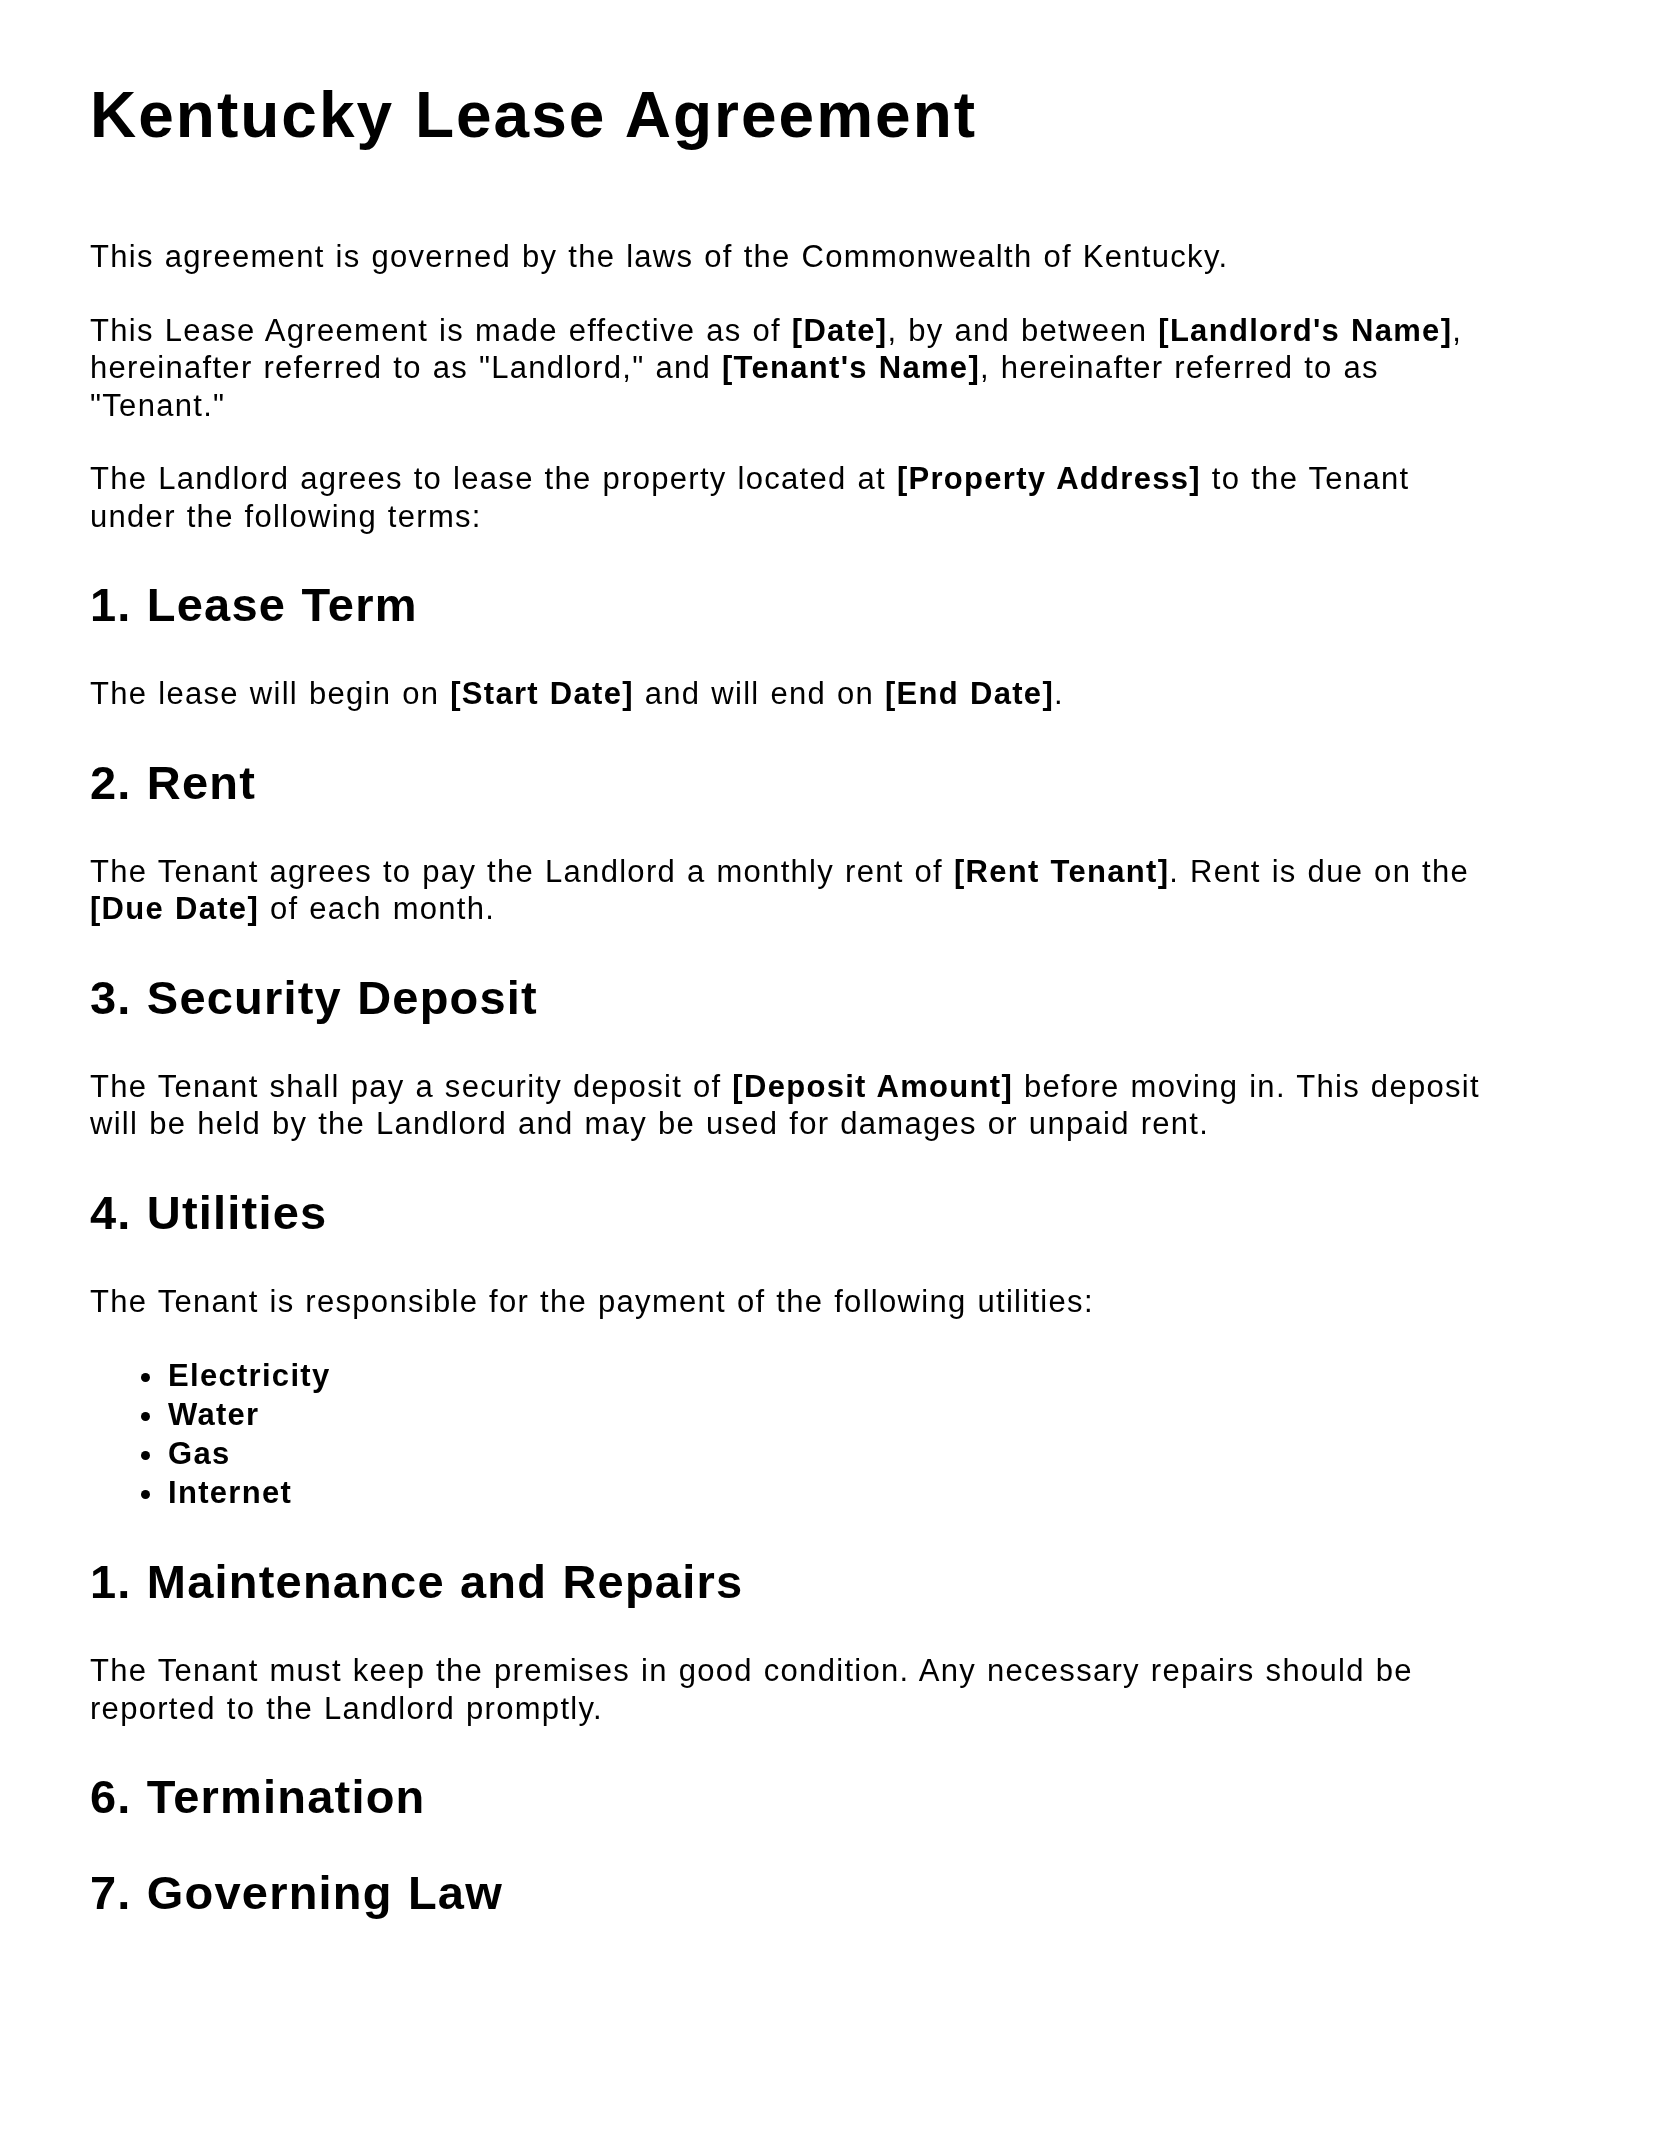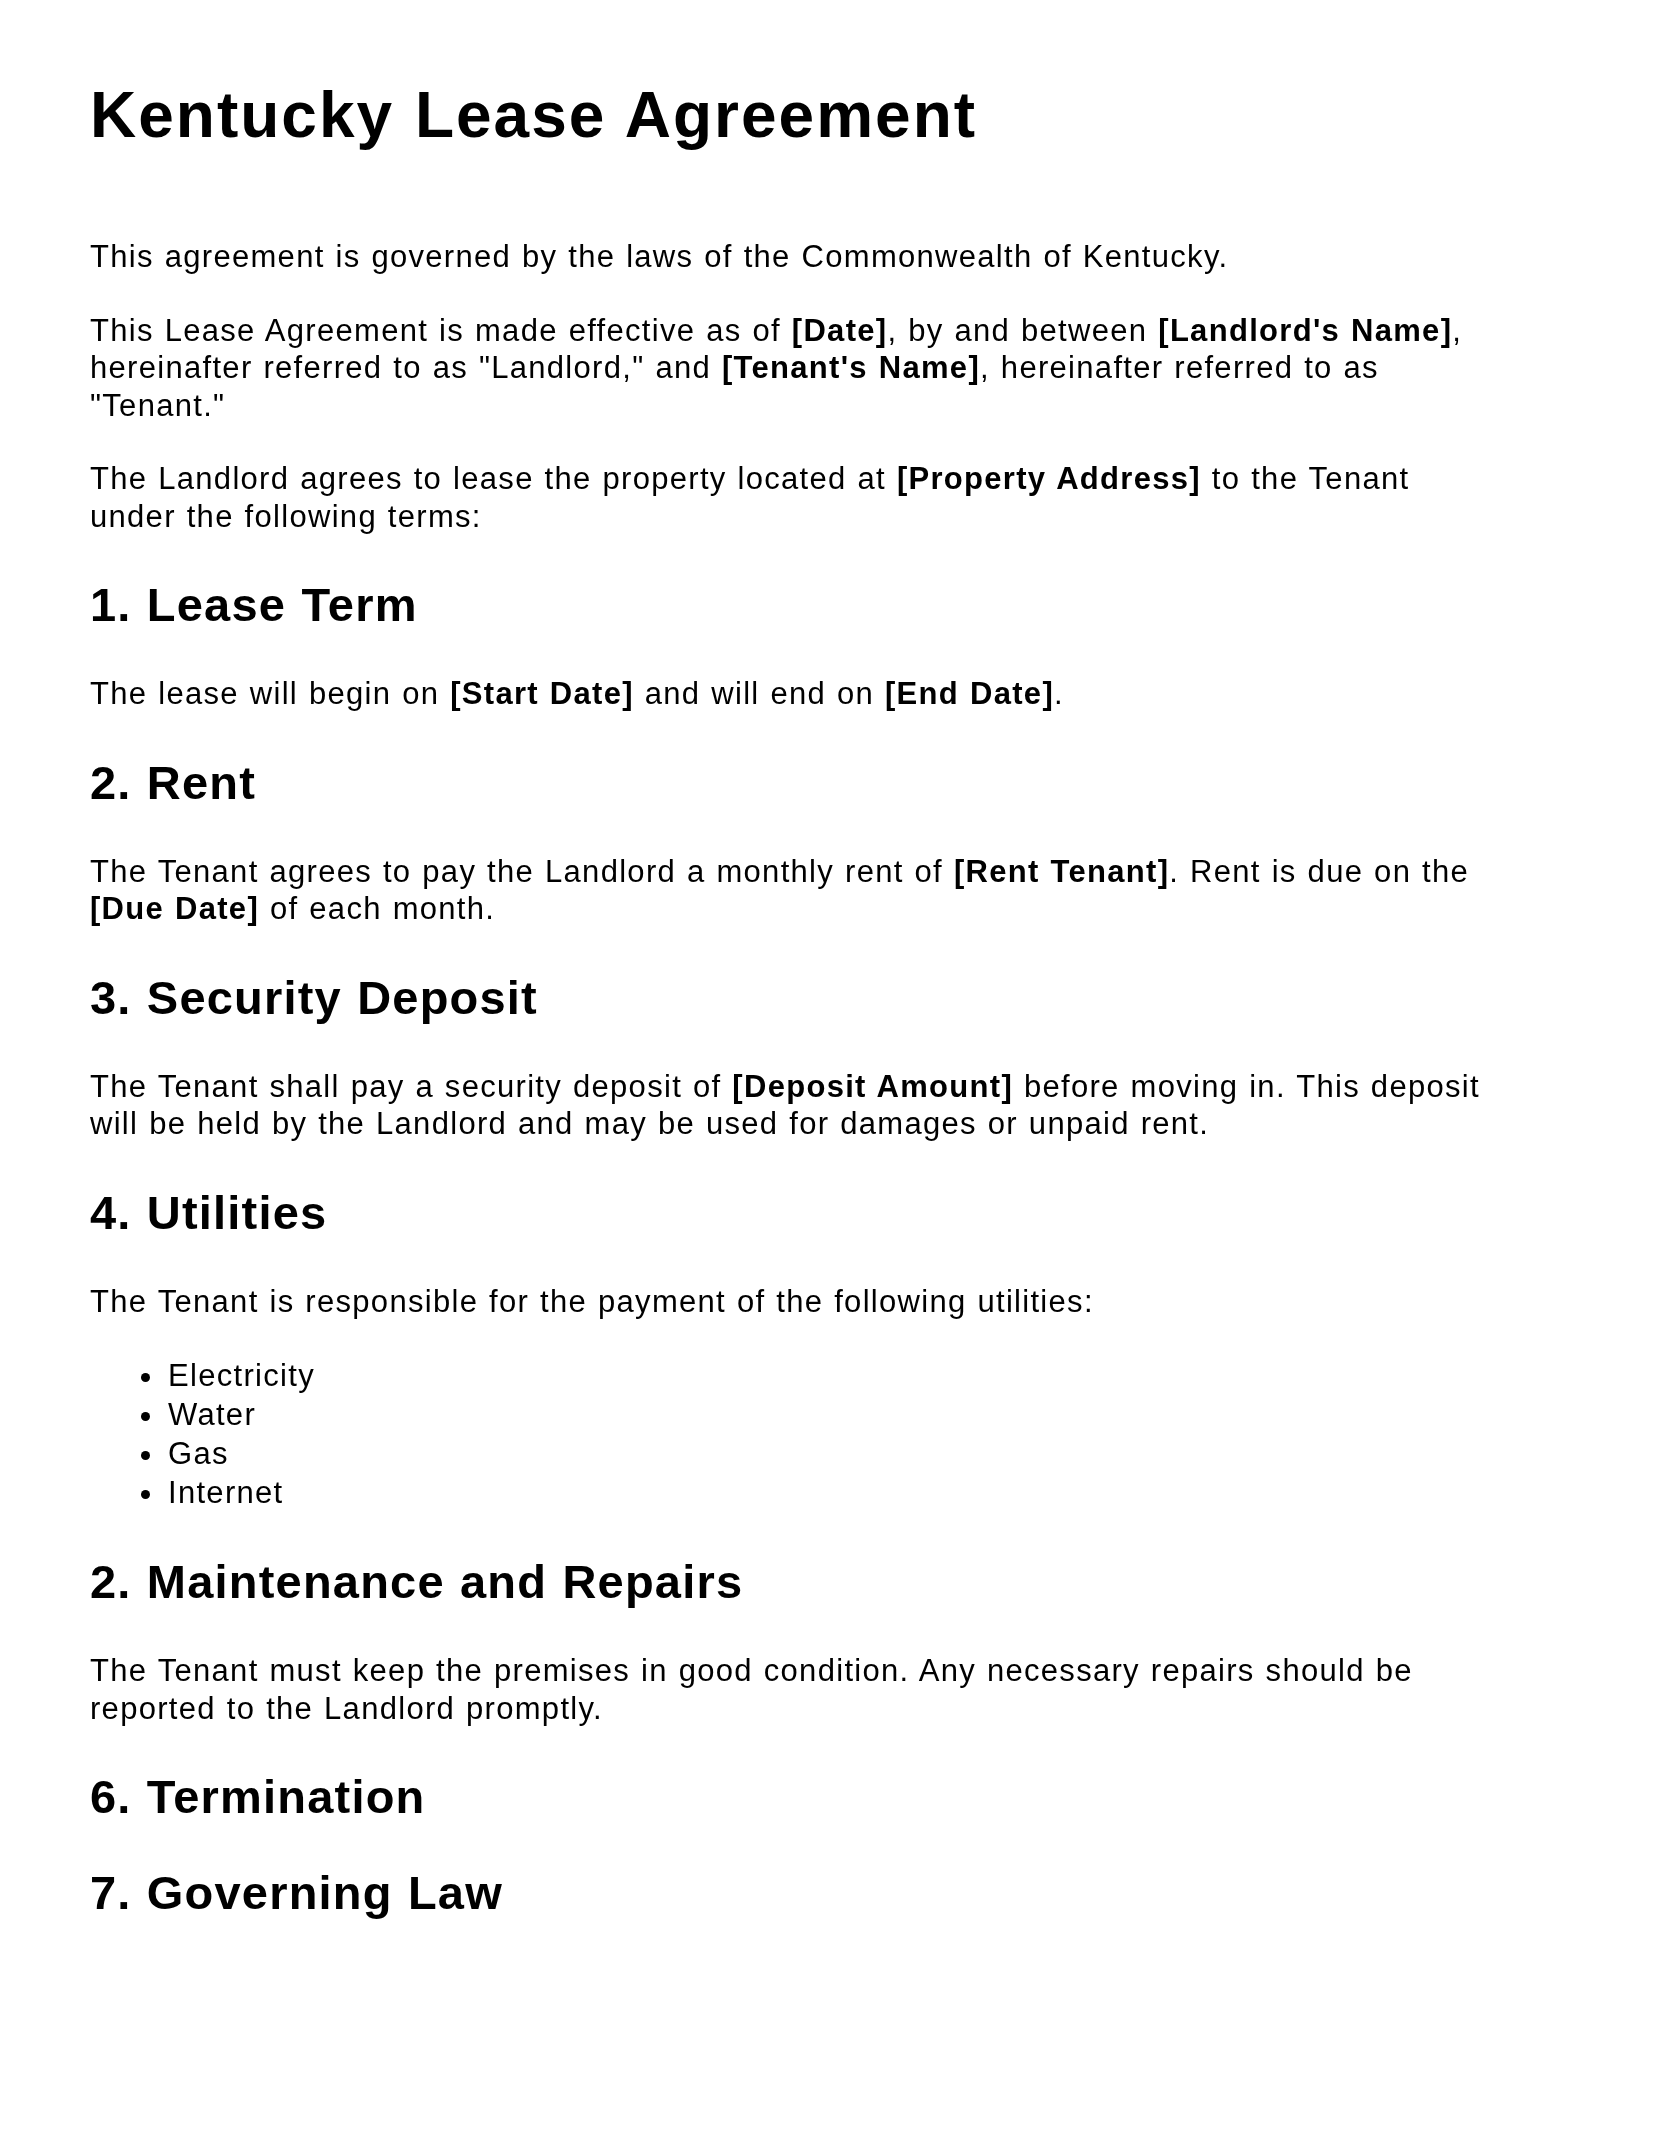--- a/index.html
+++ b/index.html
@@ -61,20 +61,21 @@
   .doc p {
     margin: 36px 0;
   }
   .doc ul {
     margin: 36px 0;
     padding-left: 76px;
   }
   .doc li {
     line-height: 39px;
     padding-left: 2px;
+    font-weight: bold;
   }
   .doc strong {
     font-weight: 700;
   }
 </style>
 </head>
 <body>
 
 <div class="page">
   <main class="doc">
@@ -90,19 +91,19 @@
         <h2>3. Security Deposit</h2>
         <p>The Tenant shall pay a security deposit of <strong>[Deposit Amount]</strong> before moving in. This deposit will be held by the Landlord and may be used for damages or unpaid rent.</p>
         <h2>4. Utilities</h2>
         <p>The Tenant is responsible for the payment of the following utilities:</p>
         <ul>
           <li>Electricity</li>
           <li>Water</li>
           <li>Gas</li>
           <li>Internet</li>
         </ul>
-        <h2>2. Maintenance and Repairs</h2>
+        <h2>1. Maintenance and Repairs</h2>
         <p>The Tenant must keep the premises in good condition. Any necessary repairs should be reported to the Landlord promptly.</p>
         <h2>6. Termination</h2>
         <h2>7. Governing Law</h2>
       </div>
   </main>
 </div>
 
 </body></html>

